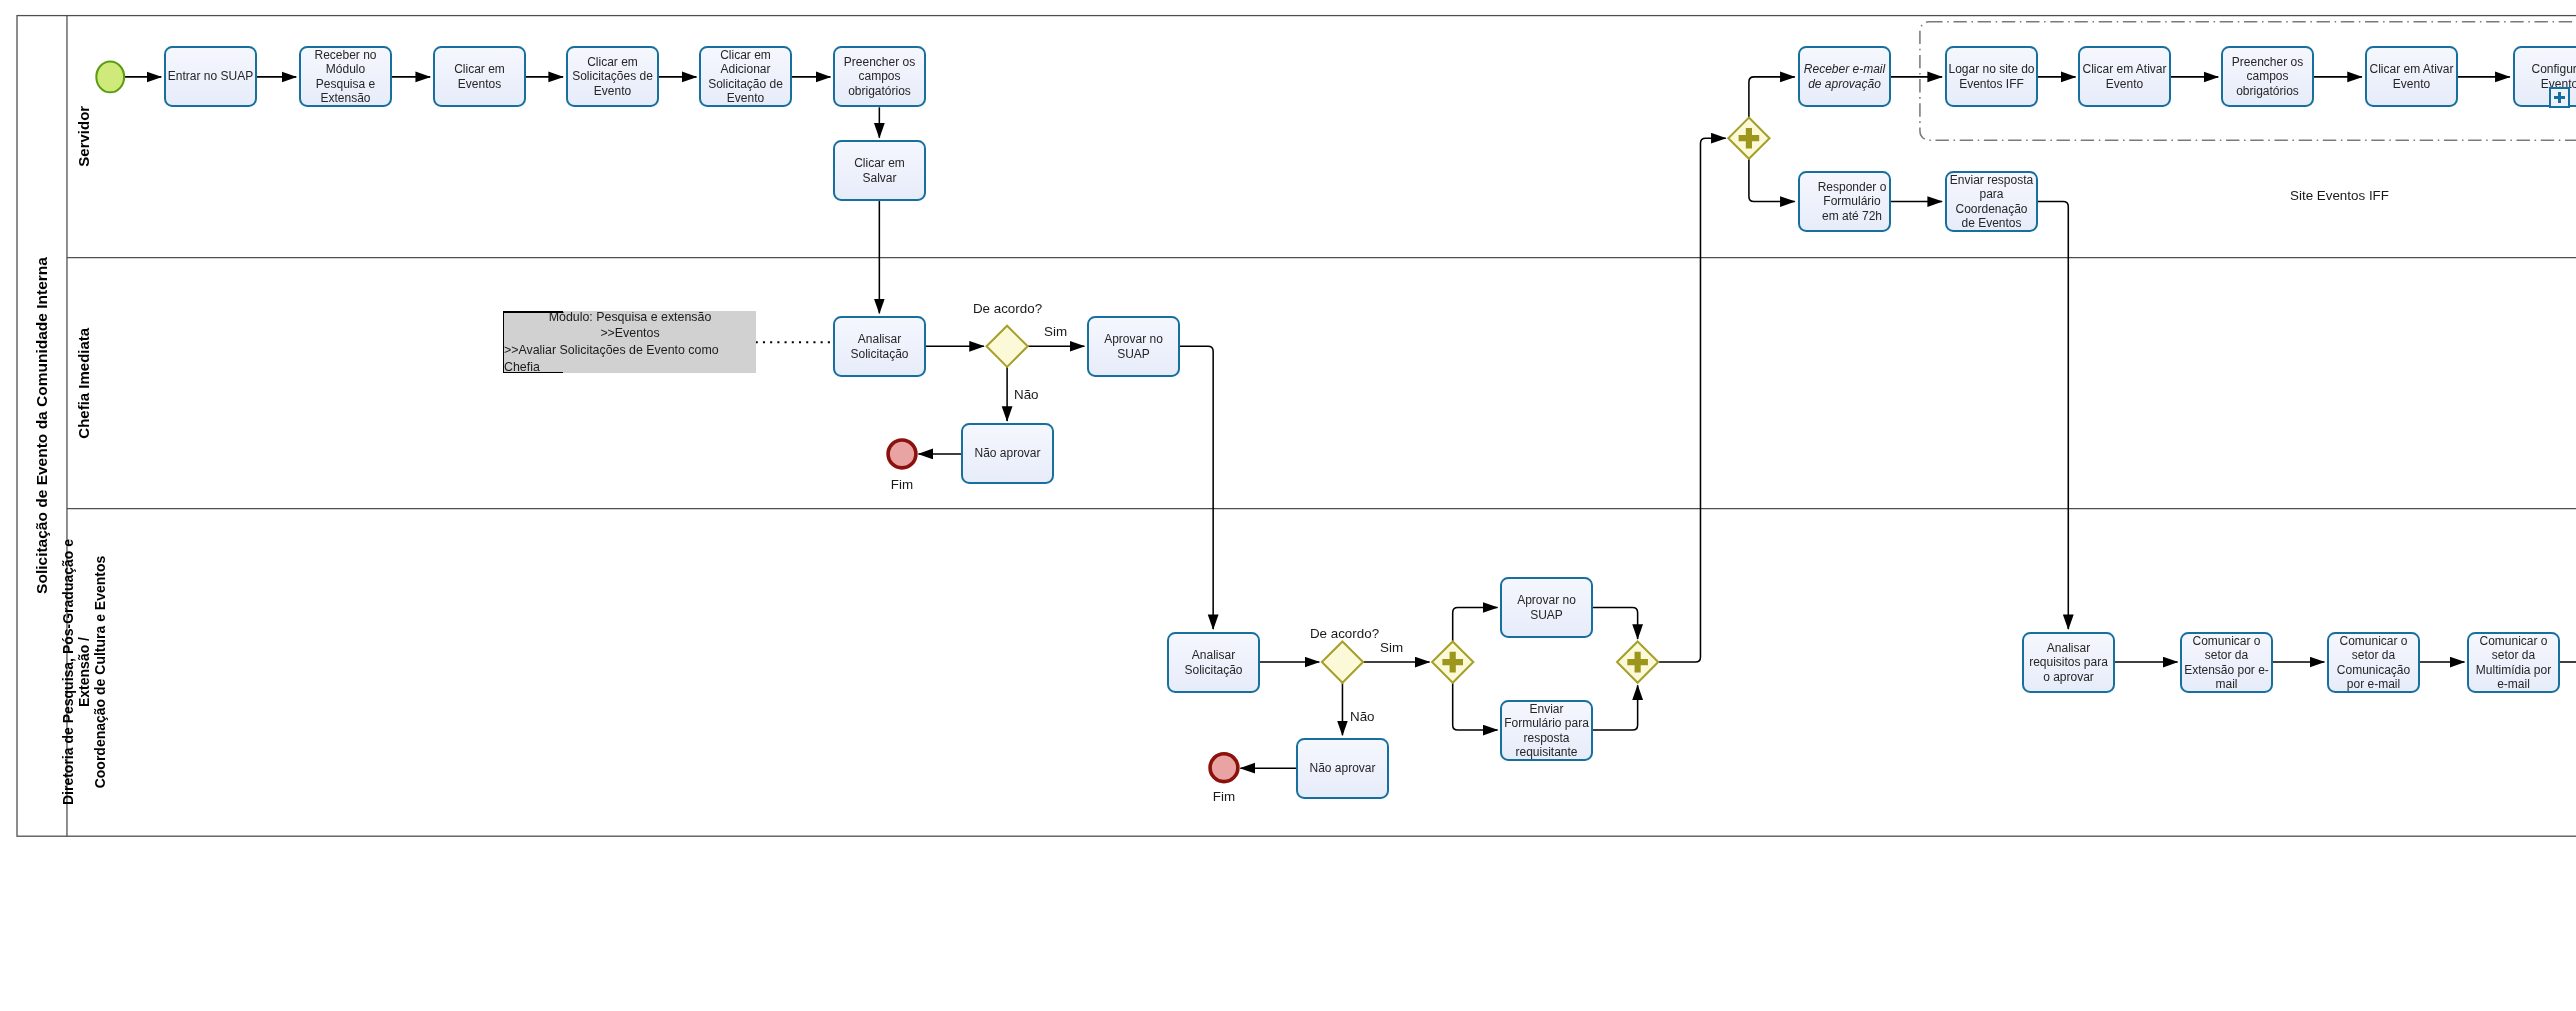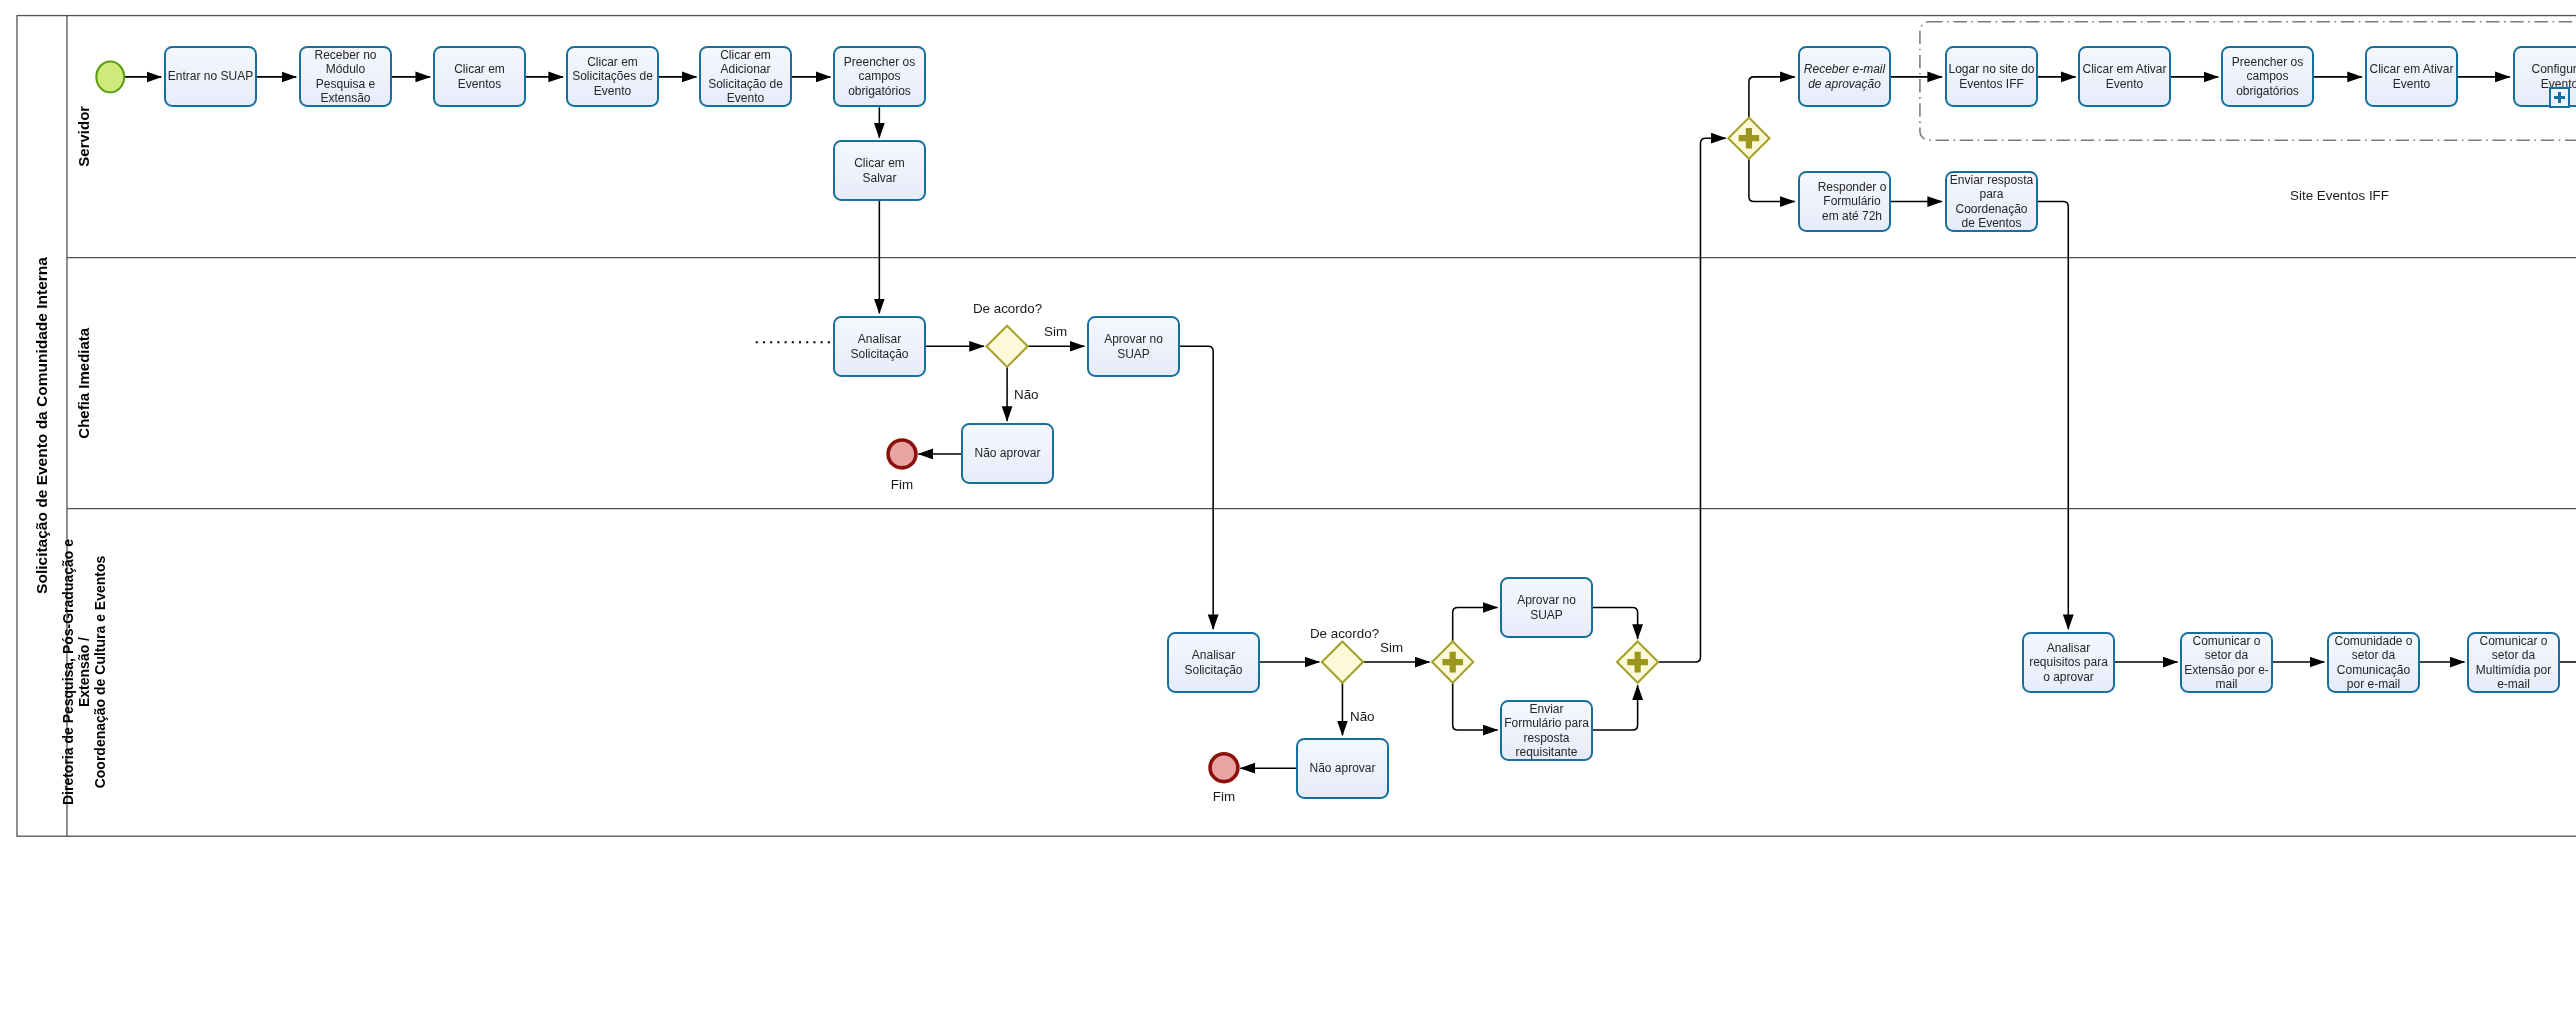--- a/index.html
+++ b/index.html
@@ -147,23 +147,30 @@
   <div class="task" style="left:833px;top:316px;">Analisar Solicitação</div>
   <div class="task" style="left:1087px;top:316px;">Aprovar no SUAP</div>
   <div class="task" style="left:961px;top:423px;">Não aprovar</div>
 
   <div class="task" style="left:1167px;top:632px;">Analisar Solicitação</div>
   <div class="task" style="left:1296px;top:738px;">Não aprovar</div>
   <div class="task" style="left:1500px;top:577px;">Aprovar no SUAP</div>
   <div class="task" style="left:1500px;top:700px;">Enviar Formulário para resposta requisitante</div>
   <div class="task" style="left:2022px;top:632px;">Analisar requisitos para o aprovar</div>
   <div class="task" style="left:2180px;top:632px;">Comunicar o setor da Extensão por e-mail</div>
-  <div class="task" style="left:2327px;top:632px;">Comunidade o setor da Comunicação por e-mail</div>
+  <div class="task" style="left:2327px;top:632px;">Comunicar o setor da Comunicação por e-mail</div>
   <div class="task" style="left:2467px;top:632px;">Comunicar o setor da Multimídia por e-mail</div>
 
+  <div class="annotation">
+    <span class="edge top"></span>
+    <div>Módulo: Pesquisa e extensão</div>
+    <div>&gt;&gt;Eventos</div>
+    <div>&gt;&gt;Avaliar Solicitações de Evento como Chefia</div>
+    <span class="edge bot"></span>
+  </div>
 
   <div class="lbl" style="left:961px;top:301px;width:93px;">De acordo?</div>
   <div class="lbl" style="left:1035px;top:324px;width:41px;">Sim</div>
   <div class="lbl" style="left:1014px;top:387px;width:41px;text-align:left;">Não</div>
   <div class="lbl" style="left:871px;top:477px;width:62px;">Fim</div>
   <div class="lbl" style="left:1298px;top:626px;width:93px;">De acordo?</div>
   <div class="lbl" style="left:1371px;top:640px;width:41px;">Sim</div>
   <div class="lbl" style="left:1350px;top:709px;width:41px;text-align:left;">Não</div>
   <div class="lbl" style="left:1193px;top:789px;width:62px;">Fim</div>
 

